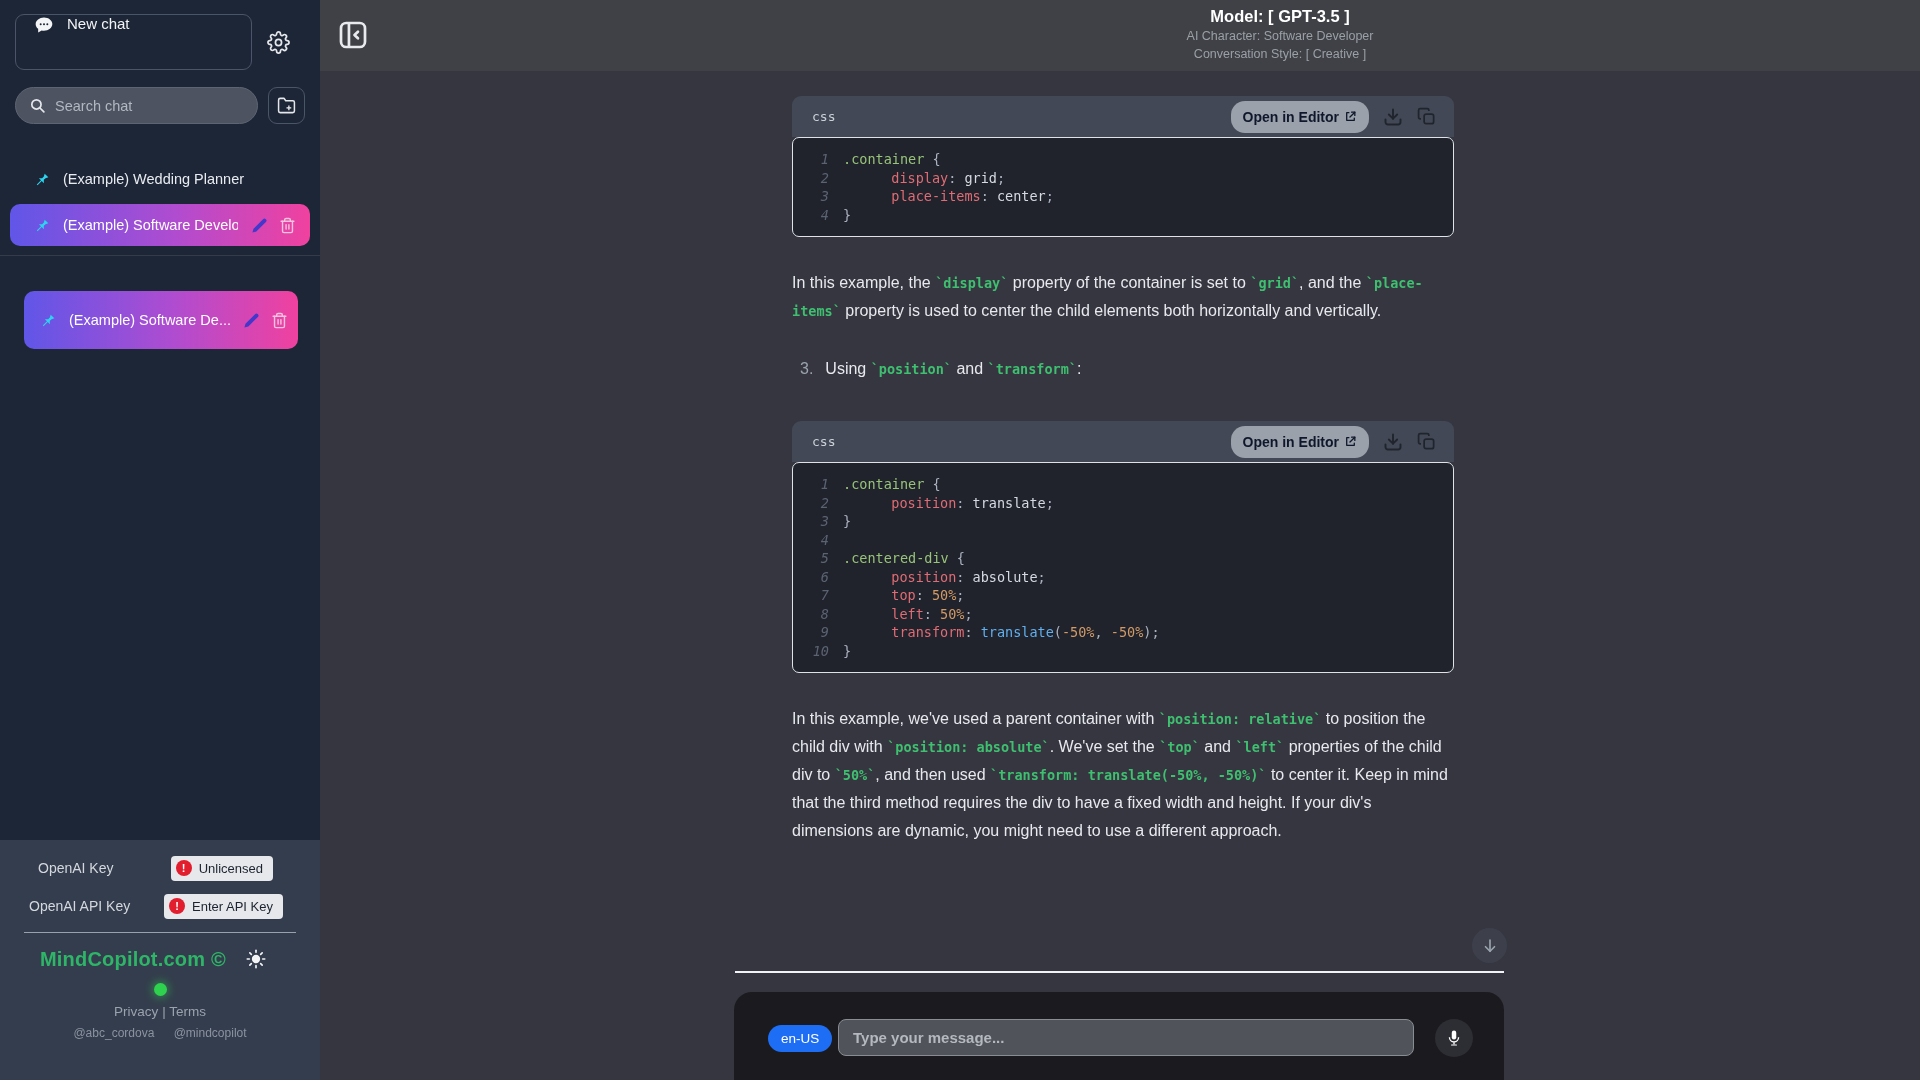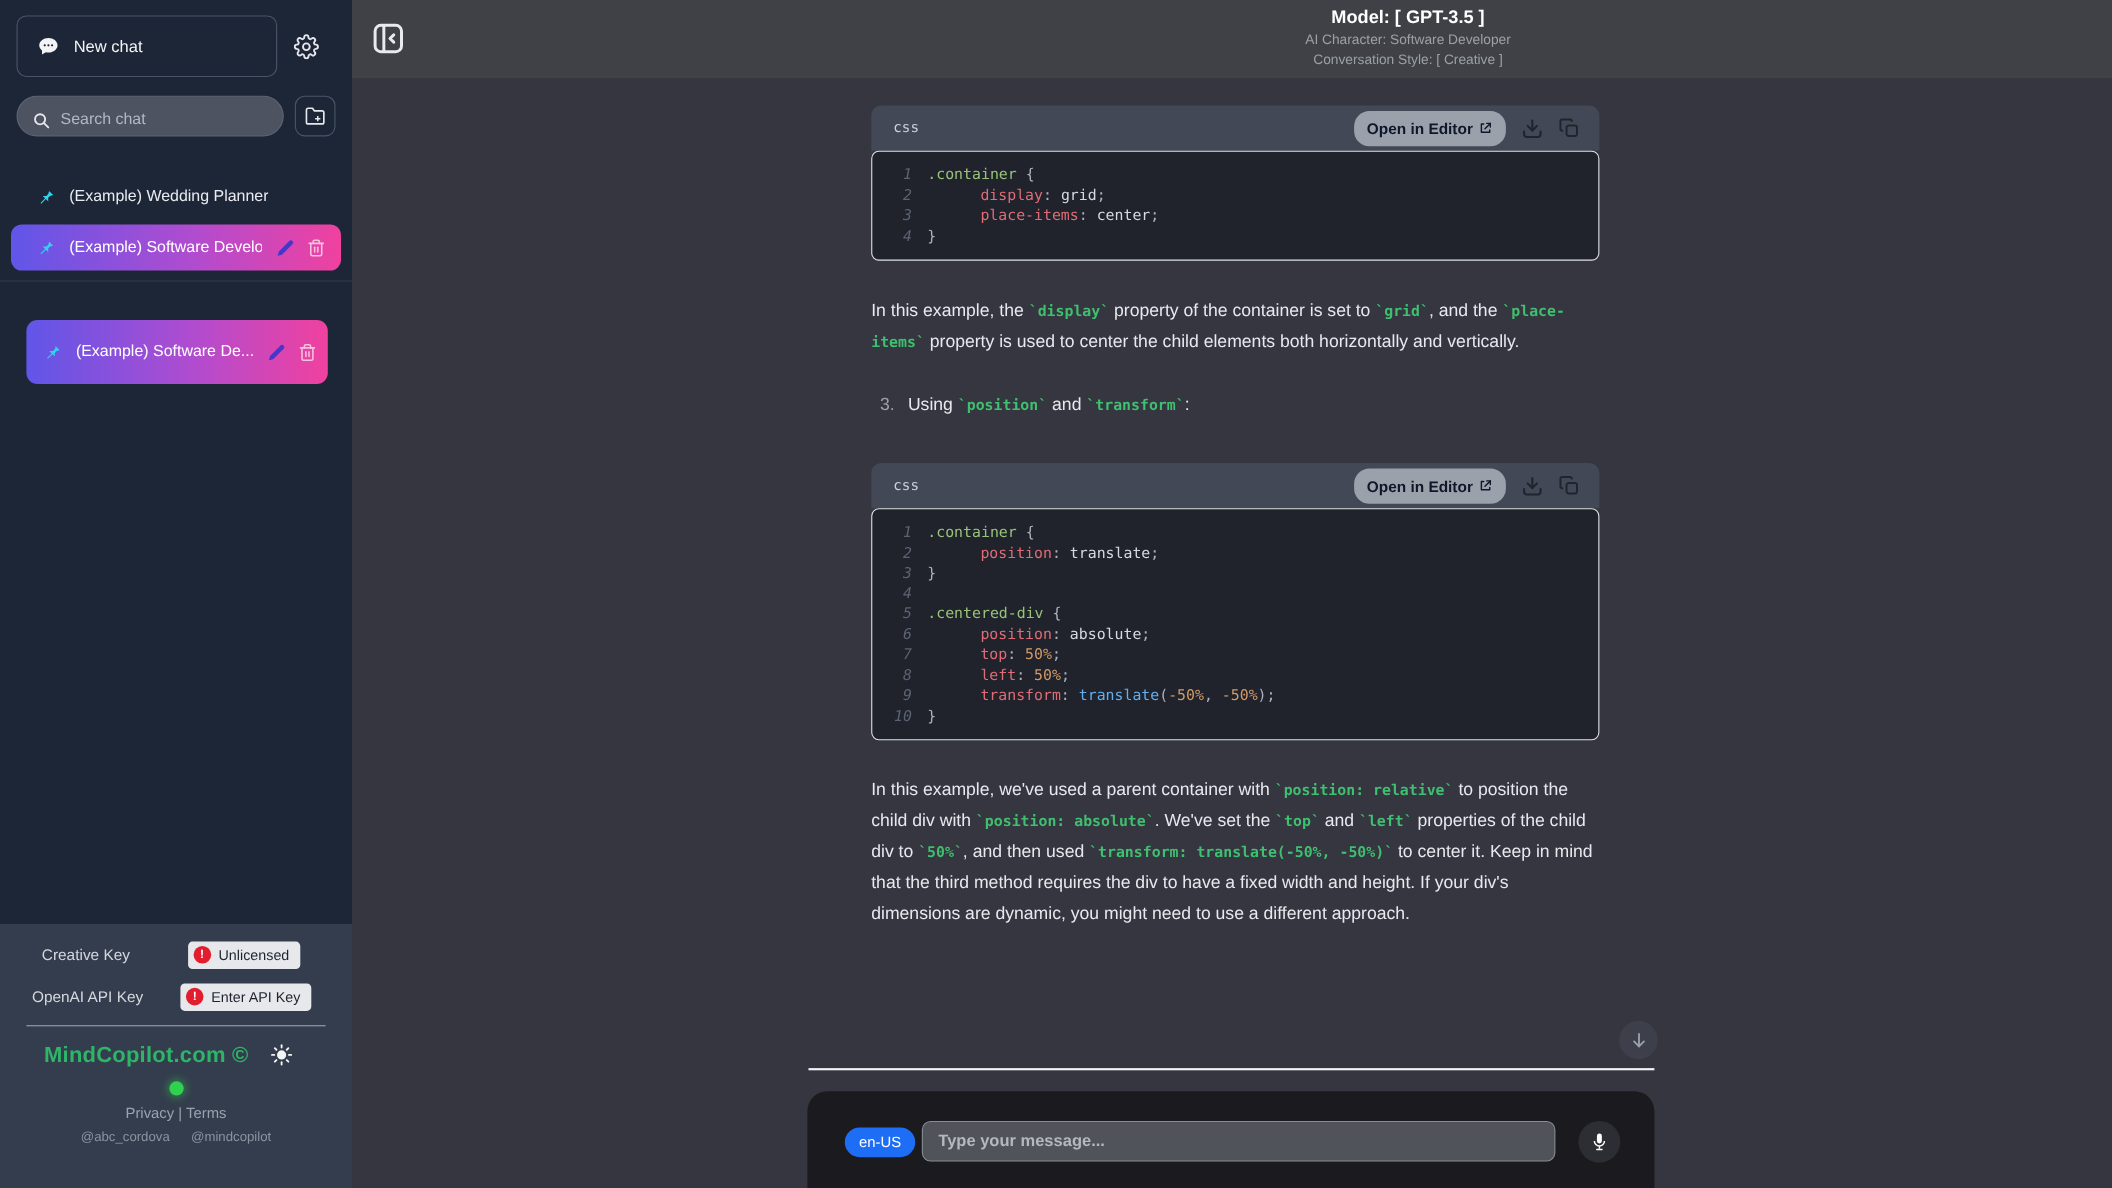--- a/index.html
+++ b/index.html
@@ -6,26 +6,26 @@
   html,body { width:1920px; height:1080px; overflow:hidden; background:#35363F;
               font-family:"Liberation Sans", sans-serif; }
   svg { display:block; }
 
   
   .sidebar { position:fixed; left:0; top:0; width:320px; height:1080px;
              background:#1d2636; z-index:5; }
   .sb-top { padding:14px 15px 0 15px; }
   .sb-row1 { display:flex; align-items:center; }
   .new-chat-btn { flex:1; height:56px; border:1px solid #4a5568; border-radius:9px;
-                  background:transparent; display:flex; align-items:center; gap:13px;
+                  background:transparent; display:flex; align-items:flex-start; gap:13px;
                   padding-left:18px; color:#f3f4f6; font-size:15px; cursor:pointer; }
   .gear-wrap { width:53px; display:flex; justify-content:center; color:#e5e7eb; cursor:pointer; }
   .sb-row2 { margin-top:17px; display:flex; align-items:center; gap:10px; }
   .search-wrap { flex:1; height:37px; background:#4d5361; border:1px solid #5d6472;
-                 border-radius:19px; display:flex; align-items:flex-start; gap:9px; padding:13px 13px; }
+                 border-radius:19px; display:flex; align-items:center; gap:9px; padding:0 13px; }
   .search-wrap input { background:transparent; border:0; outline:none; color:#e5e7eb;
                        font-size:14.5px; width:100%; font-family:"Liberation Sans",sans-serif; }
   .search-wrap input::placeholder { color:#b2b8c0; }
   .folder-btn { width:37px; height:37px; border:1px solid #4a5568; border-radius:9px;
                 background:transparent; display:flex; align-items:center; justify-content:center;
                 color:#e5e7eb; cursor:pointer; }
 
   .chat-list { margin-top:36px; color:#e8ebf0; font-size:14.5px; }
   .chat-item { height:38px; display:flex; align-items:center; gap:13px; padding:0 14px 0 34px; cursor:pointer; }
   .chat-item .label { white-space:nowrap; overflow:hidden; }
@@ -230,21 +230,21 @@
               <line x1="10" y1="11" x2="10" y2="17"></line>
               <line x1="14" y1="11" x2="14" y2="17"></line>
             </svg>
         </span>
       </span>
     </div>
   </nav>
 
   <div class="sb-footer">
     <div class="kv-row r1">
-      <span>Creative Key</span>
+      <span>OpenAI Key</span>
       <span class="warn-badge">
         <span class="excl">!</span>
         <span>Unlicensed</span>
       </span>
     </div>
     <div class="kv-row r2">
       <span>OpenAI API Key</span>
       <span class="warn-badge">
         <span class="excl">!</span>
         <span>Enter API Key</span>

